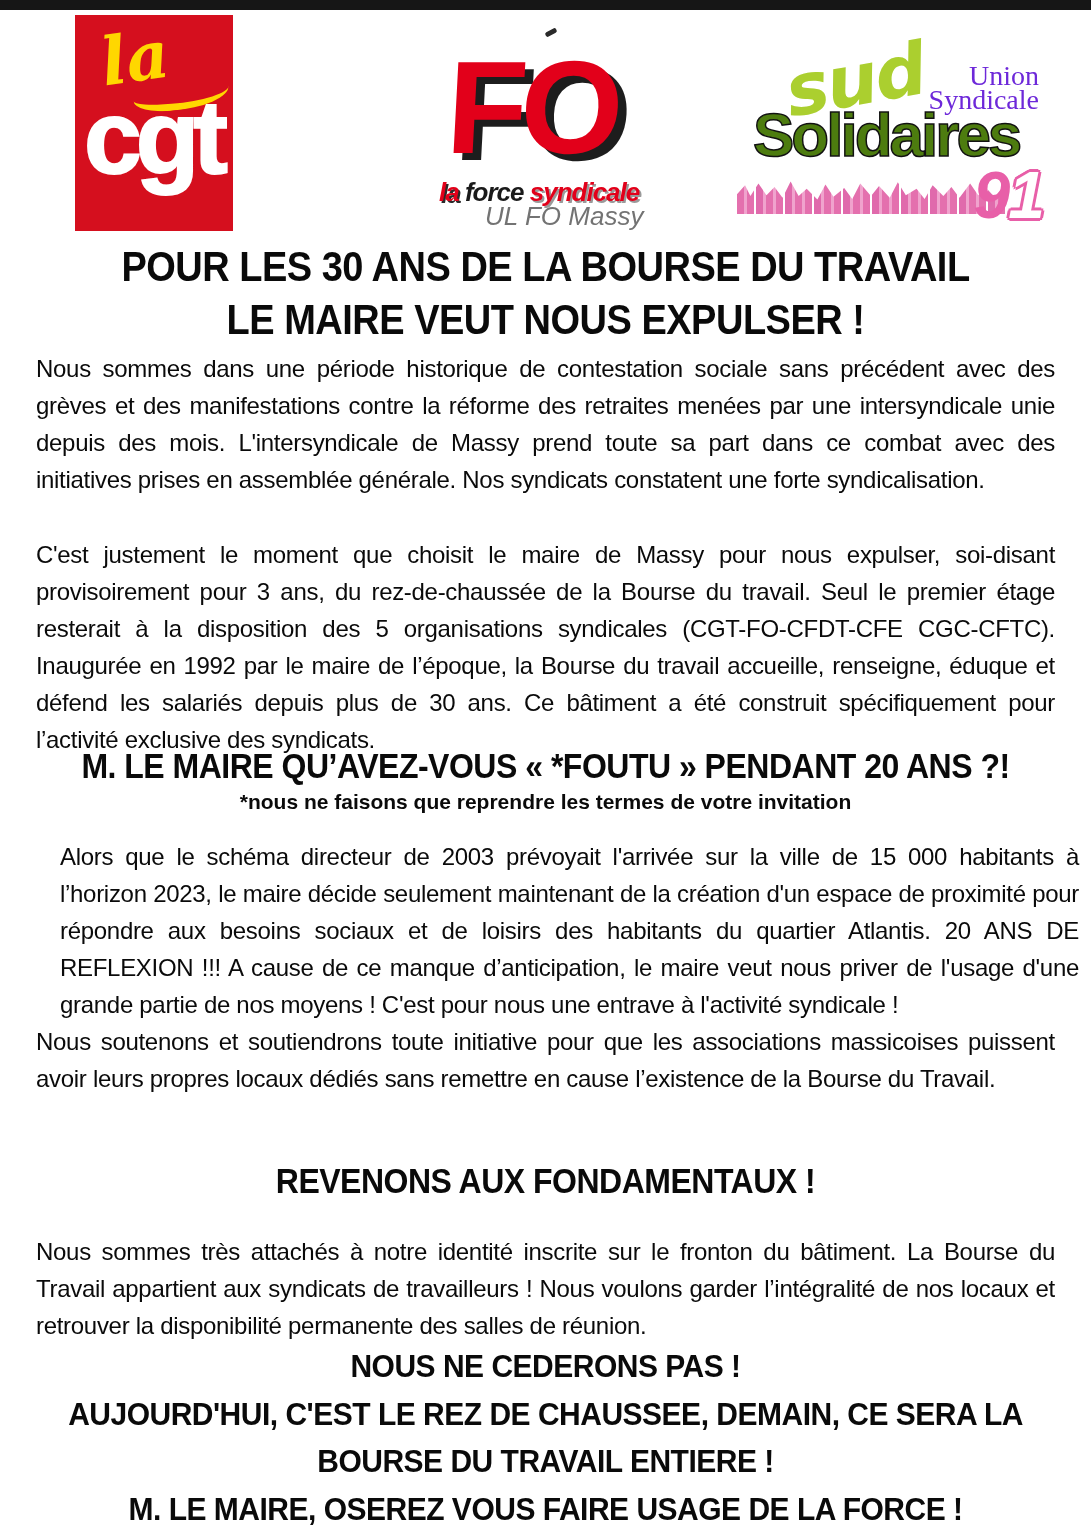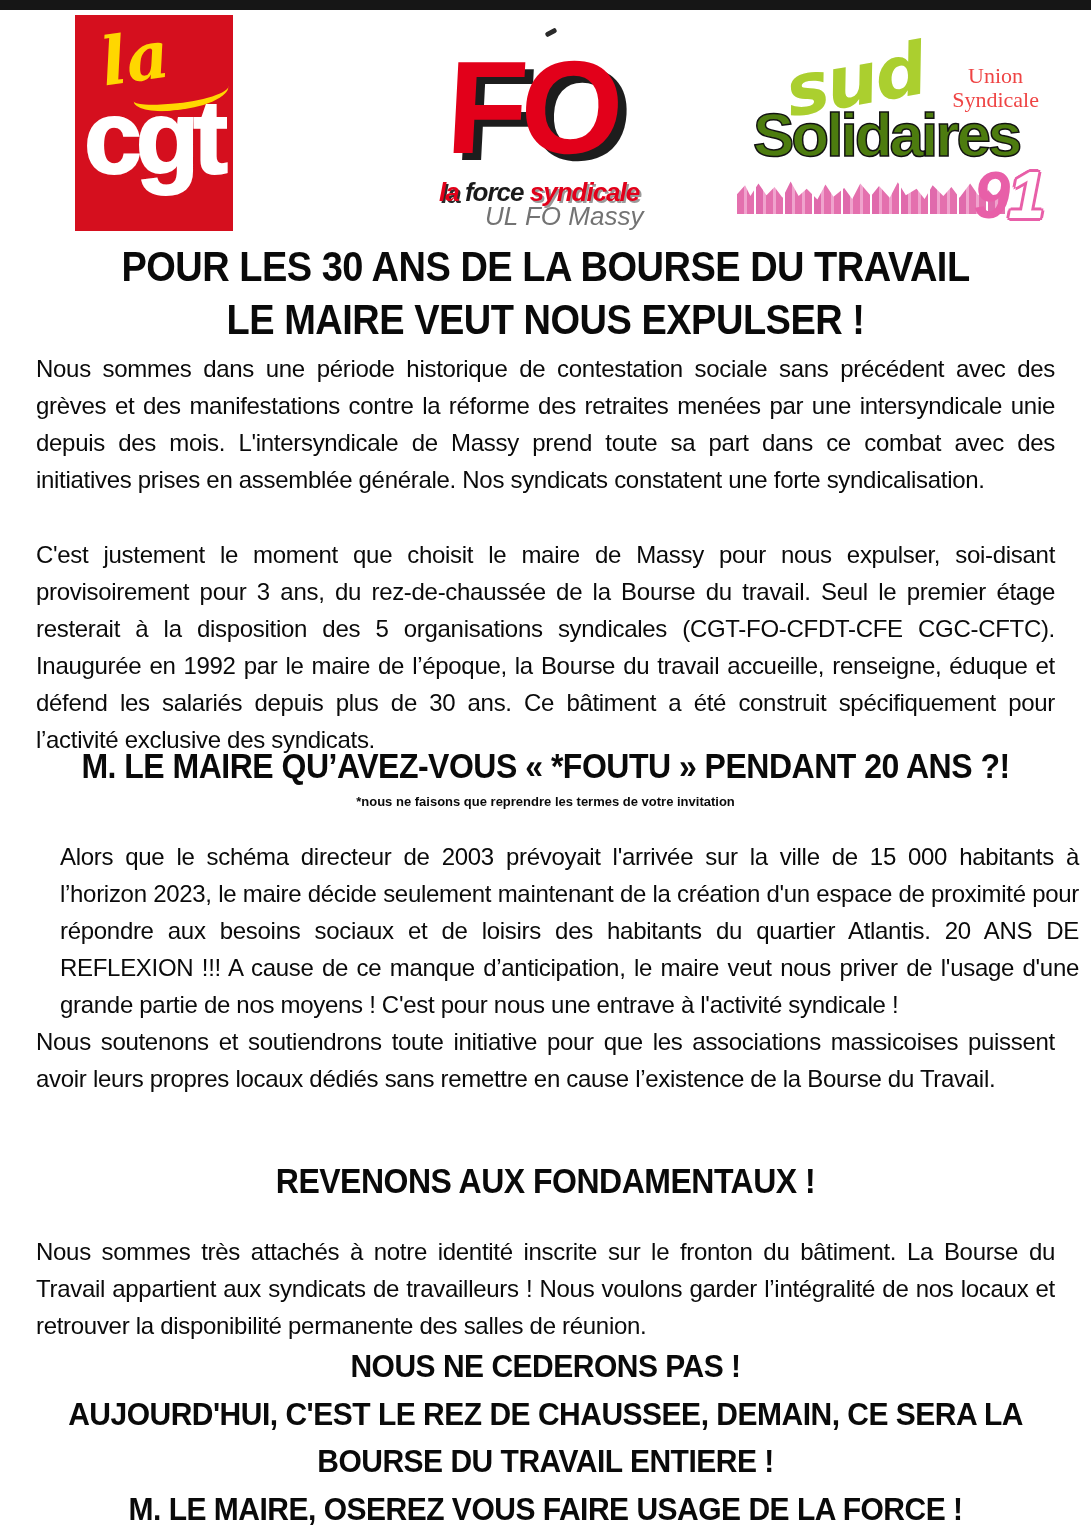--- a/index.html
+++ b/index.html
@@ -55,22 +55,22 @@
     position:absolute;left:48px;top:-14px;color:#abcf2f;
     font-family:"DejaVu Sans",sans-serif;font-style:italic;font-weight:bold;
     font-size:72px;line-height:1;transform:rotate(-10deg);letter-spacing:-2px;z-index:1;
   }
   .sol-word{
     position:absolute;left:16px;top:46px;color:#4d7c0f;
     font-size:62px;font-weight:bold;letter-spacing:-3px;line-height:1;
     -webkit-text-stroke:1.5px #121212;z-index:3;white-space:nowrap;
   }
   .sol-union{
-    position:absolute;right:0px;top:6px;color:#ef4444;text-align:center;
-    font-family:"Liberation Serif",serif;font-size:22px;line-height:24px;z-index:2;
+    position:absolute;right:0px;top:6px;color:#6d28d9;text-align:right;
+    font-family:"Liberation Serif",serif;font-size:28px;line-height:24px;z-index:2;
   }
   .sol-crowd{
     position:absolute;left:0px;bottom:4px;width:268px;height:36px;z-index:2;
     background:repeating-linear-gradient(90deg,
       #e470ae 0 7px,#f0a3cd 7px 10px,#e470ae 10px 17px,
       #ffffff 17px 19px,#e06aac 19px 26px,#f0a3cd 26px 29px);
     clip-path:polygon(0 45%,3% 20%,5% 50%,8% 15%,11% 48%,14% 25%,17% 55%,20% 10%,
       23% 50%,26% 30%,30% 60%,33% 18%,36% 52%,40% 28%,43% 58%,46% 15%,50% 50%,
       53% 22%,57% 55%,60% 12%,63% 48%,67% 30%,70% 58%,73% 20%,77% 50%,80% 25%,
       83% 55%,87% 15%,90% 48%,93% 28%,96% 52%,100% 20%,100% 100%,0 100%);
@@ -101,21 +101,21 @@
   .p3{top:838px;margin-left:24px;}
   .p4{top:1023px;}
   .p5{top:1233px;}
   .h-question{
     position:absolute;top:745px;left:36px;width:1019px;text-align:center;
     font-size:32px;font-weight:bold;line-height:40px;letter-spacing:-0.5px;
     transform:scaleY(1.08);transform-origin:top center;
   }
   .h-note{
     position:absolute;top:791px;left:36px;width:1019px;text-align:center;
-    font-size:13px;font-weight:bold;line-height:22px;
+    font-size:21px;font-weight:bold;line-height:22px;
   }
   .h-fund{
     position:absolute;top:1160px;left:36px;width:1019px;text-align:center;
     font-size:32px;font-weight:bold;line-height:40px;letter-spacing:-0.5px;
     transform:scaleY(1.08);transform-origin:top center;
   }
   .final-block{
     position:absolute;top:1342px;left:36px;width:1019px;text-align:center;
     font-size:30px;font-weight:bold;line-height:45px;letter-spacing:-0.5px;
     transform:scaleY(1.06);transform-origin:top center;

